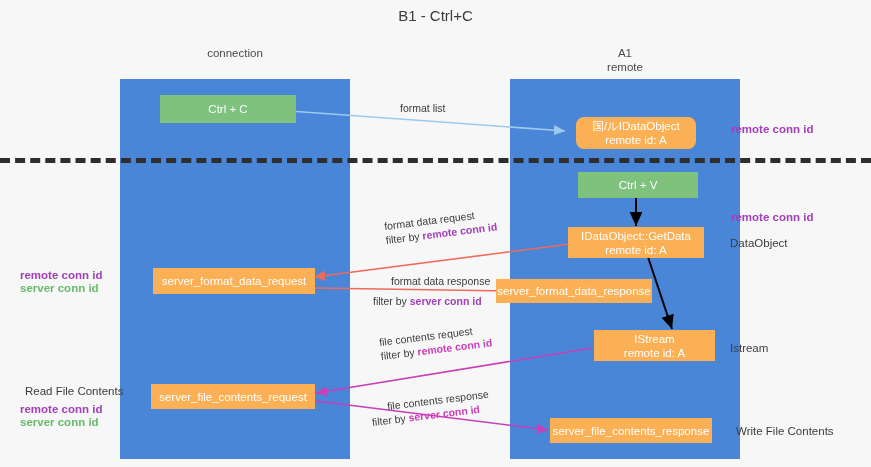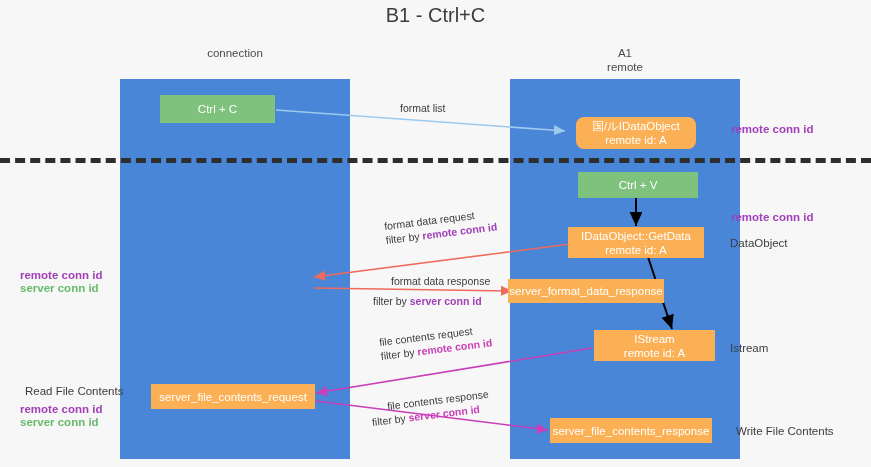--- a/index.html
+++ b/index.html
@@ -26,21 +26,21 @@
     height: 467px;
     pointer-events: none;
   }
   .abs { position: absolute; }
 
   
   #title {
     left: 0; top: 6px;
     width: 871px;
     text-align: center;
-    font-size: 20px;
+    font-size: 15px;
     line-height: 19px;
     color: #3c3c3c;
   }
 
   
   .col-head {
     text-align: center;
     font-size: 11.5px;
     line-height: 14px;
     color: #4a4a4a;
@@ -146,40 +146,43 @@
 
     <line x1="648" y1="257" x2="672" y2="329" stroke="#000000" stroke-width="2" marker-end="url(#ah-blk)"></line>
 
     <line x1="592" y1="348" x2="316" y2="393" stroke="#c93fb8" stroke-width="1.6" marker-end="url(#ah-mag)"></line>
 
     <line x1="316" y1="401" x2="548" y2="430" stroke="#c93fb8" stroke-width="1.6" marker-end="url(#ah-mag)"></line>
   </svg>
 
   <div class="abs dash-line"></div>
 
-  <div class="abs box green" style="left:160px; top:95px; width:115px; height:28px;">
+  <div class="abs box green" style="left:160px; top:95px; width:136px; height:28px;">
     <span>Ctrl + C</span>
   </div>
 
   <div class="abs box orange" style="left:576px; top:117px; width:120px; height:32px;border-radius:8px;">
     <span>国/ルIDataObject</span>
     <span>remote id: A</span>
   </div>
 
   <div class="abs box green" style="left:578px; top:172px; width:120px; height:26px;">
     <span>Ctrl + V</span>
   </div>
 
   <div class="abs box orange" style="left:568px; top:227px; width:136px; height:31px;">
     <span>IDataObject::GetData</span>
     <span>remote id: A</span>
   </div>
 
-
-  <div class="abs box orange" style="left:508px; top:279px; width:156px; height:24px;">
+  <div class="abs box orange" style="left:153px; top:268px; width:162px; height:26px;">
+    <span>server_format_data_request</span>
+  </div>
+
+  <div class="abs box orange" style="left:496px; top:279px; width:156px; height:24px;">
     <span>server_format_data_response</span>
   </div>
 
   <div class="abs box orange" style="left:594px; top:330px; width:121px; height:31px;">
     <span>IStream</span>
     <span>remote id: A</span>
   </div>
 
   <div class="abs box orange" style="left:151px; top:384px; width:164px; height:25px;">
     <span>server_file_contents_request</span>

